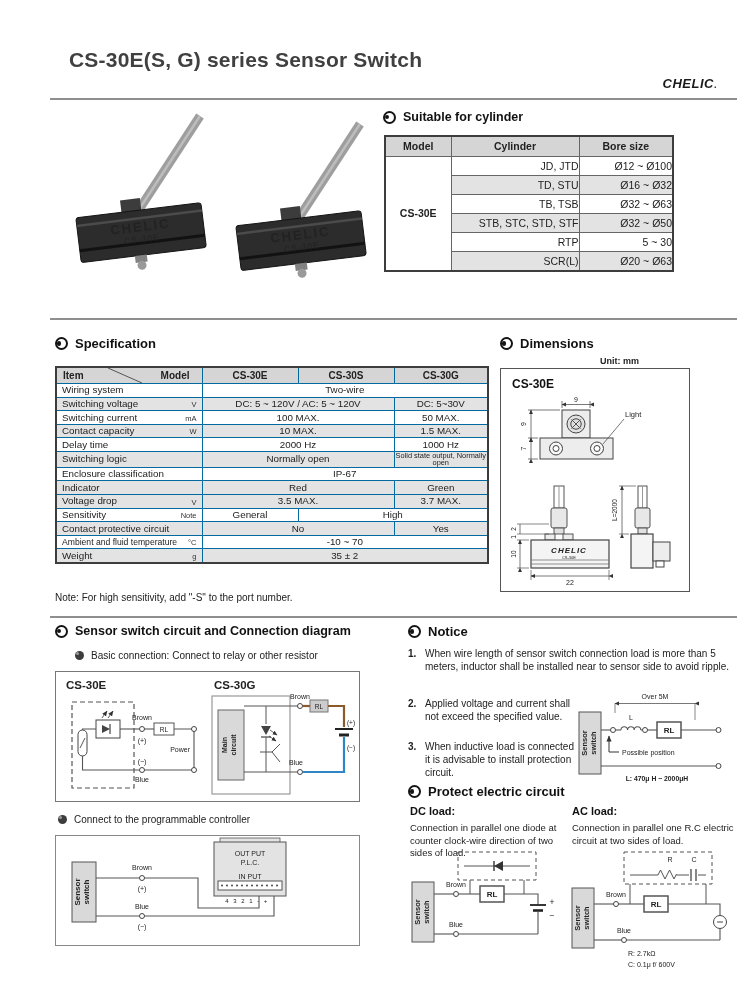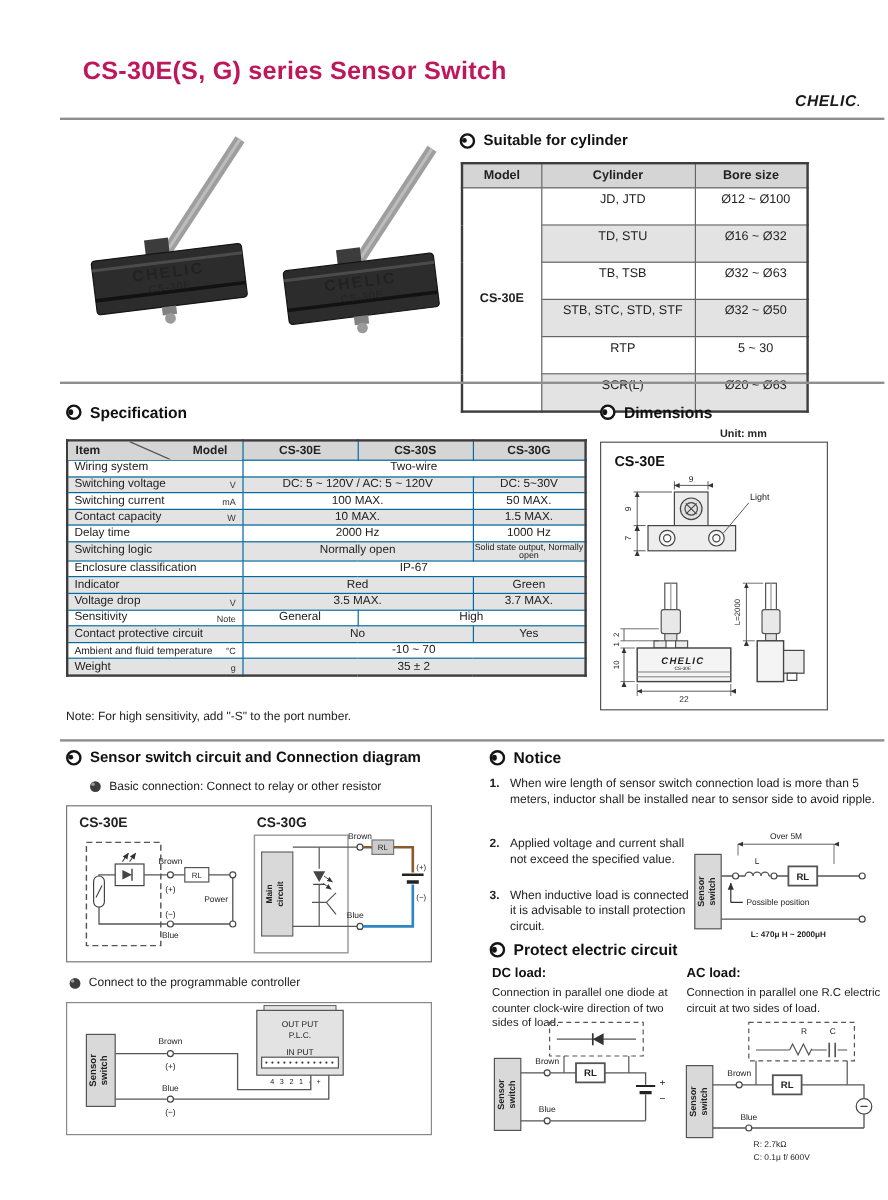--- a/index.html
+++ b/index.html
@@ -1,33 +1,33 @@
 <!DOCTYPE html>
 <html><head>
 <meta charset="utf-8">
 <style>
   html,body{margin:0;padding:0;background:#fff;}
   .page{position:relative;width:740px;height:1000px;background:#fff;overflow:hidden;
         font-family:"Liberation Sans",sans-serif;color:#222;}
   .abs{position:absolute;}
   .hr{position:absolute;height:2px;background:#8f8f8f;left:50px;width:687px;}
-  .title{font-size:21px;font-weight:bold;color:#be185d;letter-spacing:.2px;}
+  .title{font-size:21px;font-weight:bold;color:#404040;letter-spacing:.2px;}
   .brand{font-size:13px;font-weight:bold;font-style:italic;letter-spacing:.5px;color:#1a1a1a;}
   .brand .dot{font-size:9px;font-style:normal;}
   .h2{display:flex;align-items:center;gap:7px;font-size:13px;font-weight:bold;color:#111;}
   .h2.sm{font-size:12.5px;}
   .bullet{flex:0 0 auto;width:9px;height:9px;border:2.4px solid #141414;border-radius:50%;background:#fff;position:relative;}
   .bullet::after{content:"";position:absolute;left:-.5px;top:2px;width:4.5px;height:4.5px;background:#141414;border-radius:50%;}
   .sub{display:flex;align-items:center;gap:7px;font-size:10px;color:#222;}
   .sbullet{flex:0 0 auto;width:9px;height:9px;border-radius:50%;background:#3d3d3d;position:relative;}
   .sbullet::after{content:"";position:absolute;left:1.3px;top:1.3px;width:3px;height:3px;border-radius:50%;background:#9c9c9c;}
   table{border-collapse:collapse;}
   
   .cyl{width:288px;font-size:10.5px;border:2px solid #3d3d3d;table-layout:fixed;}
-  .cyl th,.cyl td{border:1px solid #666;height:18px;padding:0 0 12px 8px;text-align:center;line-height:1;color:#222;}
+  .cyl th,.cyl td{border:1px solid #666;height:18px;padding:0 0 0 8px;text-align:right;line-height:1;color:#222;}
   .cyl th{background:#d5d5d5;text-align:center;padding:0;height:19px;font-size:10.5px;}
   .cyl td.model{font-weight:bold;text-align:center;padding:0;}
   .cyl tr.shade td{background:#e3e3e3;}
   
   .spec{width:432px;font-size:9.8px;border:2px solid #3d3d3d;table-layout:fixed;}
   .spec th,.spec td{border:1px solid #0369a1;height:12.6px;padding:0 3px;text-align:center;line-height:1;color:#222;}
   .spec th{background:#d5d5d5;height:15px;font-size:10px;}
   .spec th.im{position:relative;text-align:left;}
   .spec th.im .item{position:absolute;left:6px;top:3px;}
   .spec th.im .model{position:absolute;right:12px;top:3px;}

